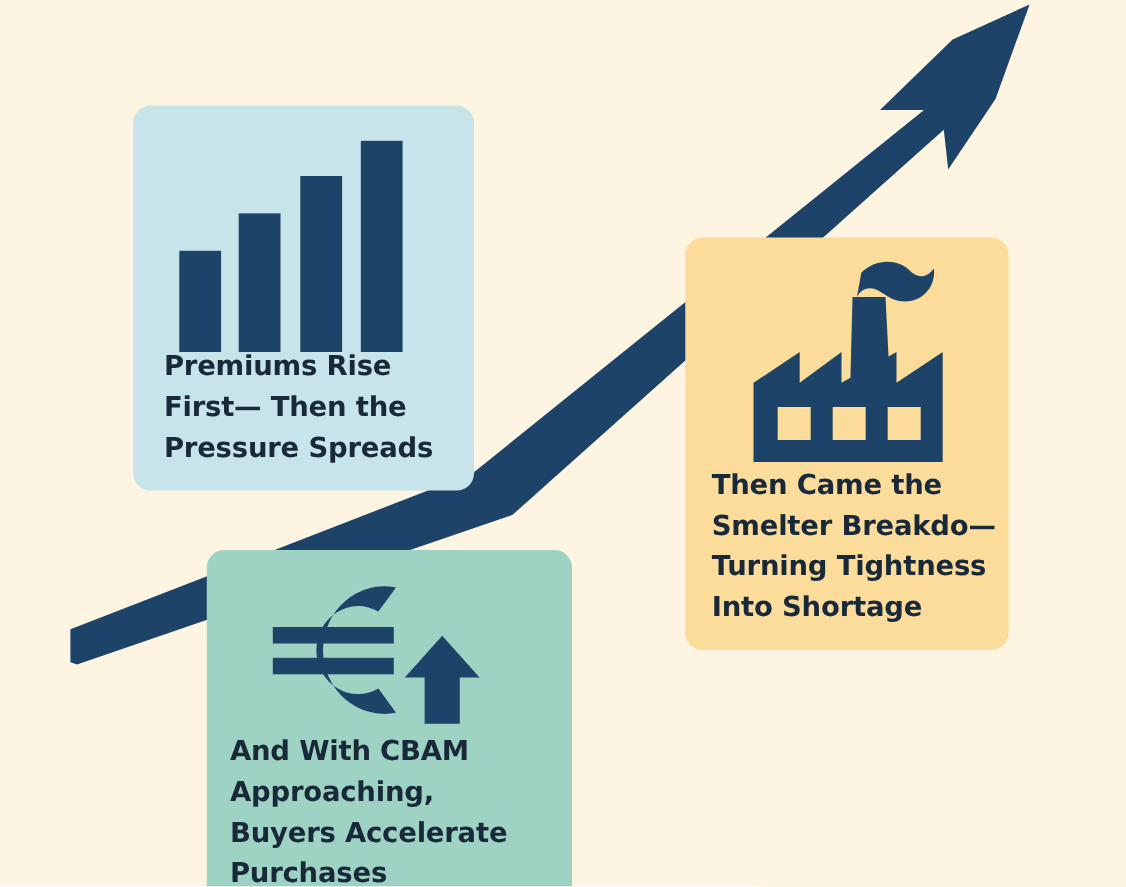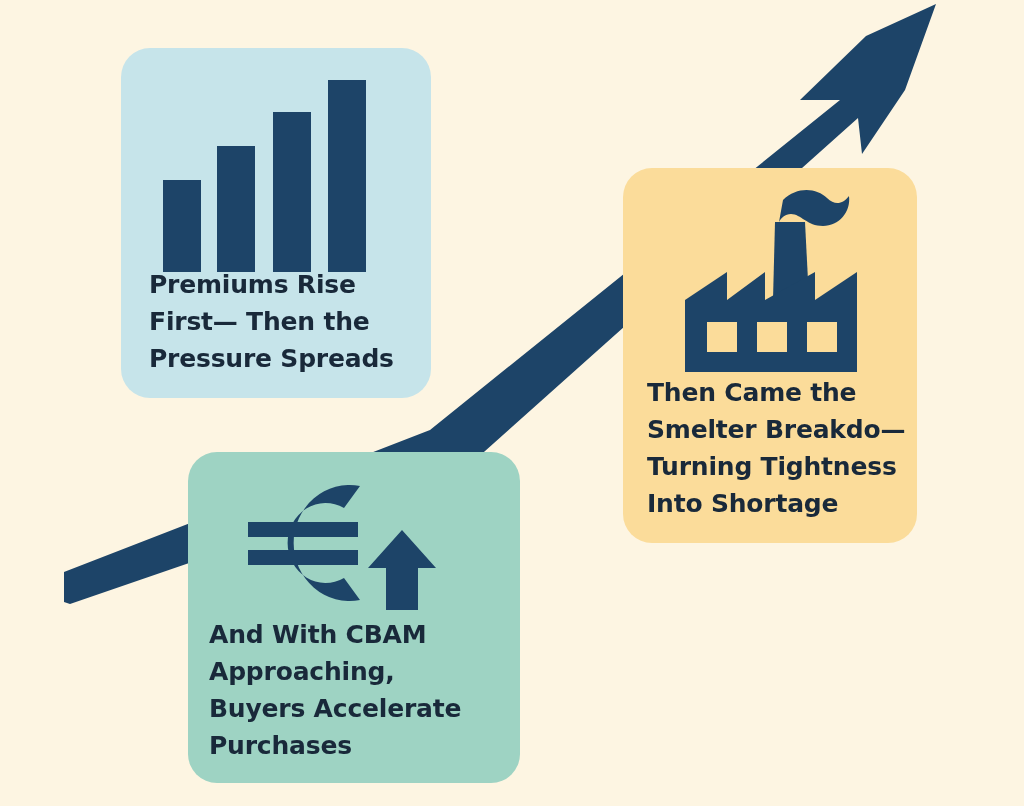--- a/index.html
+++ b/index.html
@@ -25,23 +25,24 @@
     left: 0;
     top: 0;
     width: 1024px;
     height: 806px;
     z-index: 1;
   }
 
   
   .card {
     position: absolute;
-    border-radius: 29px;
+    border-radius: 16px;
     box-sizing: border-box;
     z-index: 2;
+    margin-top: 48px;
   }
 
   .card-blue {
     left: 121px;
     top: 48px;
     width: 310px;
     height: 350px;
     background: #C6E4EA;
   }
 

